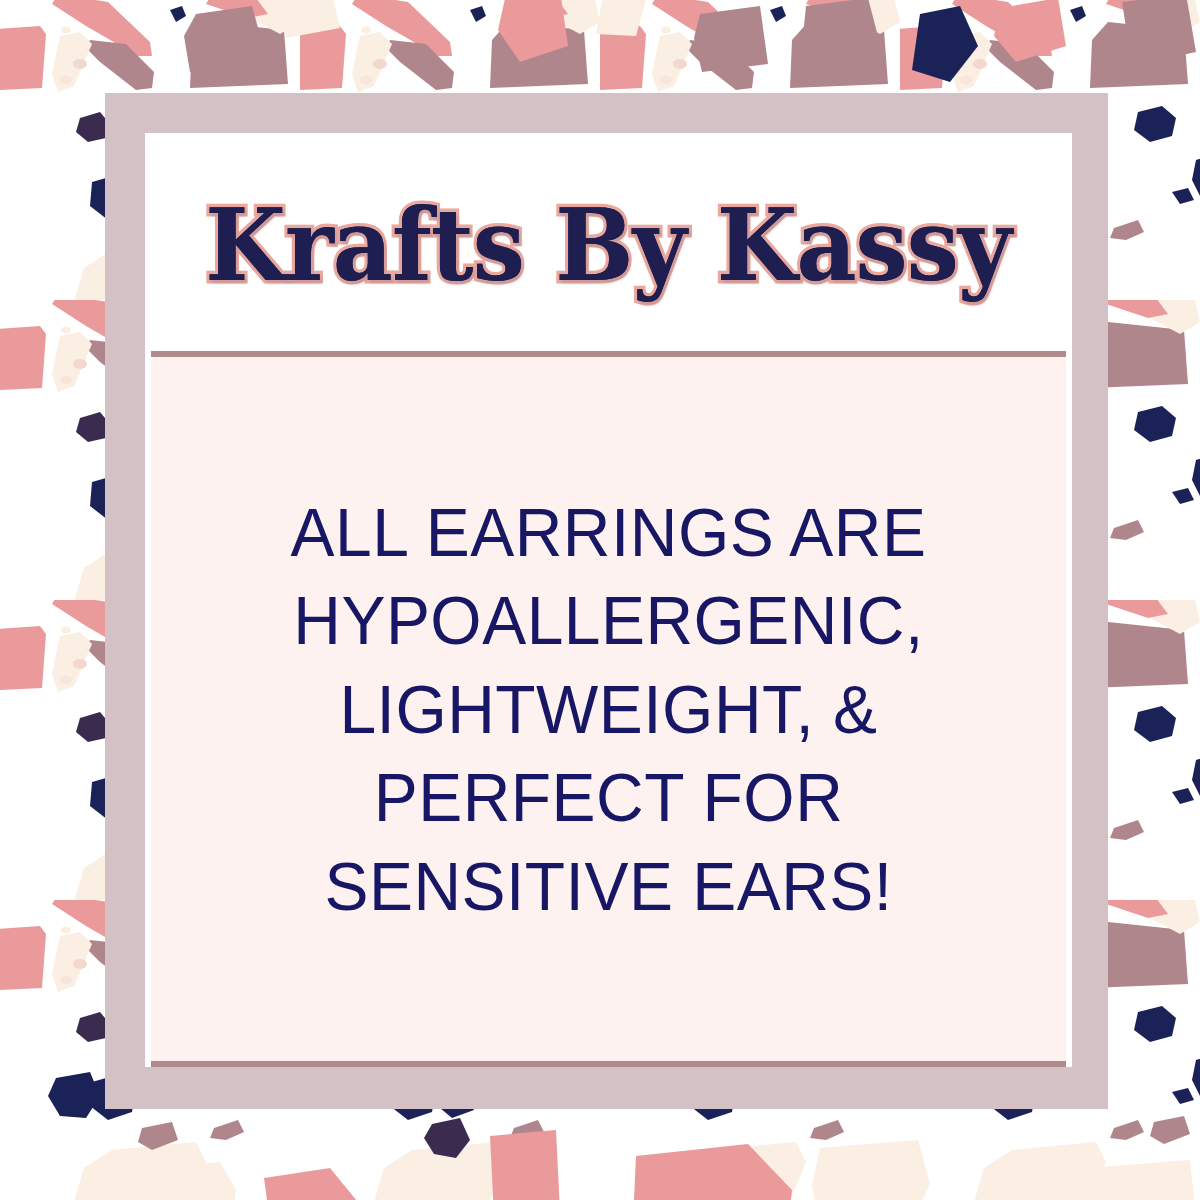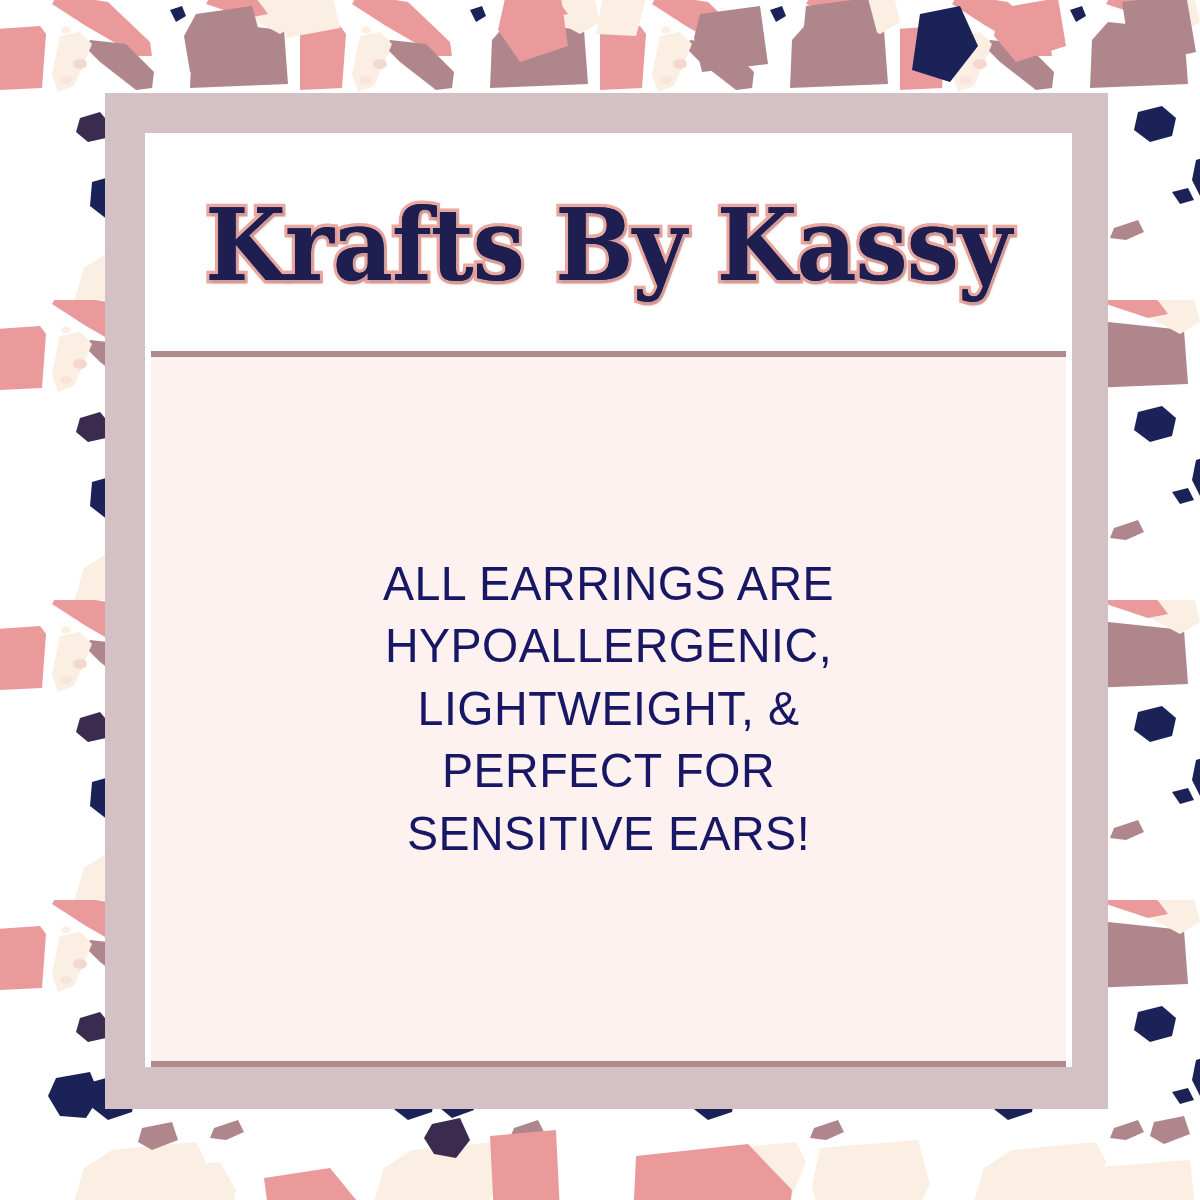--- a/index.html
+++ b/index.html
@@ -116,21 +116,21 @@
     box-sizing: border-box;
     padding: 0 24px;
   }
 
   #message-lines {
     width: 100%;
     text-align: center;
     color: #181765;
     font-family: "Liberation Sans", sans-serif;
     font-weight: 400;
-    font-size: 48px;
+    font-size: 68px;
     line-height: 1.30;
     letter-spacing: 0.5px;
   }
   #message-lines .msg-line {
     display: block;
     white-space: nowrap;
     transform: scaleX(0.97);
   }
 </style>
 </head>

